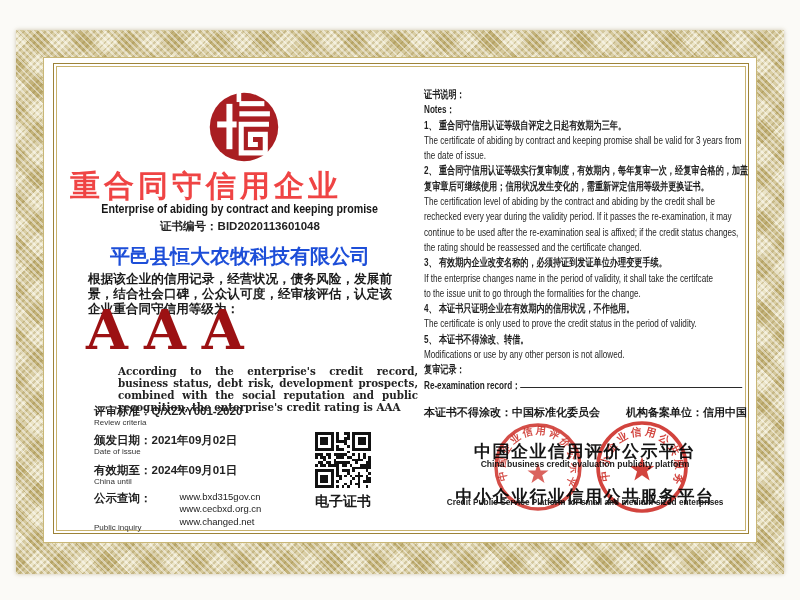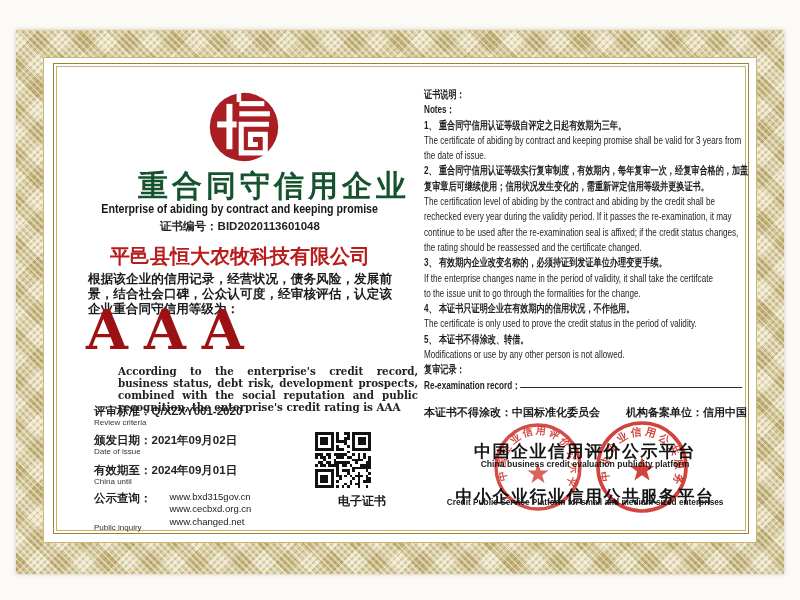--- a/index.html
+++ b/index.html
@@ -14,48 +14,48 @@
       repeating-linear-gradient(-45deg, rgba(150,125,55,.22) 0 16px, rgba(255,255,255,.22) 16px 32px),
       #e0d5a4;
     box-shadow:0 0 4px rgba(120,100,40,.35);}
   .band-hole{position:absolute;left:27px;top:27px;right:27px;bottom:31px;background:#ffffff;
     border:1px solid #c9b777;}
   .inner-frame{position:absolute;left:53px;top:63px;width:694px;height:469px;border:1px solid #9d8338;}
   .inner-frame2{position:absolute;left:2px;top:2px;right:2px;bottom:2px;border:1px solid #c8b26d;}
 
   
   .logo{position:absolute;left:207px;top:90px;width:74px;height:74px;}
-  .title-cn{position:absolute;left:70px;top:166px;width:340px;text-align:right;
-    font-size:30px;font-weight:700;letter-spacing:4px;color:#14532d;white-space:nowrap;}
+  .title-cn{position:absolute;left:70px;top:166px;width:340px;text-align:left;
+    font-size:30px;font-weight:700;letter-spacing:4px;color:#ef4444;white-space:nowrap;}
   .title-en{position:absolute;left:70px;top:199px;width:340px;text-align:center;white-space:nowrap;}
   .title-en span{display:inline-block;transform:scaleX(.82);transform-origin:center;
     font-size:13px;font-weight:700;color:#161616;}
   .certno{position:absolute;left:70px;top:219px;width:340px;text-align:center;
     font-size:11.5px;font-weight:700;color:#222;}
   .company{position:absolute;left:70px;top:243px;width:340px;text-align:center;
-    font-size:20px;font-weight:700;color:#b91c1c;white-space:nowrap;}
+    font-size:20px;font-weight:700;color:#1d4ed8;white-space:nowrap;}
   .statement-cn{position:absolute;left:88px;top:272px;width:304px;font-size:12.6px;font-weight:700;
     line-height:14.8px;text-align:justify;color:#1a1a1a;}
   .rating{position:absolute;left:70px;top:299px;width:340px;text-align:left;
     font-family:"DejaVu Serif",serif;font-size:54px;font-weight:700;color:#9c1113;
     letter-spacing:16px;padding-left:16px;box-sizing:border-box;line-height:62px;}
   .statement-en{position:absolute;left:94px;top:366px;width:300px;
     font-family:"DejaVu Serif",serif;font-size:10.3px;font-weight:700;line-height:11.9px;
     text-align:justify;color:#222;margin-left:24px;}
   .field{position:absolute;left:94px;font-size:11.5px;font-weight:700;color:#222;white-space:nowrap;}
   .field-en{position:absolute;left:94px;font-size:8px;font-weight:400;color:#333;}
   .f-review{top:404px}.f-review-en{top:418px}
   .f-issue{top:433px}.f-issue-en{top:447px}
   .f-valid{top:463px}.f-valid-en{top:477px}
   .f-inq{top:491px;display:flex;gap:8px;}
-  .f-inq .urls{font-weight:400;font-size:9.5px;line-height:12.3px;margin-left:10px;}
+  .f-inq .urls{font-weight:400;font-size:9.5px;line-height:12.3px;margin-left:20px;}
   .f-inq-en{top:523px}
   .qr{position:absolute;left:315px;top:432px;width:56px;height:56px;}
-  .qr-label{position:absolute;left:300px;top:493px;width:86px;text-align:right;
-    font-size:12px;font-weight:700;color:#1a1a1a;}
+  .qr-label{position:absolute;left:300px;top:493px;width:86px;text-align:center;
+    font-size:14px;font-weight:700;color:#1a1a1a;}
 
   
   .notes{position:absolute;left:424px;top:87px;width:322px;}
   .notes-inner{transform:scaleX(.74);transform-origin:left top;width:440px;}
   .nline{font-size:11px;line-height:15.3px;white-space:nowrap;color:#1e1e1e;font-weight:400;}
   .nline.nb{font-weight:700;}
   .nline .fill{display:inline-block;width:300px;border-bottom:1.5px solid #2a2a2a;
     height:10px;transform:translateY(-1px);}
   .registry{position:absolute;left:424px;top:405px;width:322px;display:flex;gap:26px;
     font-size:11px;font-weight:700;color:#1a1a1a;white-space:nowrap;}

